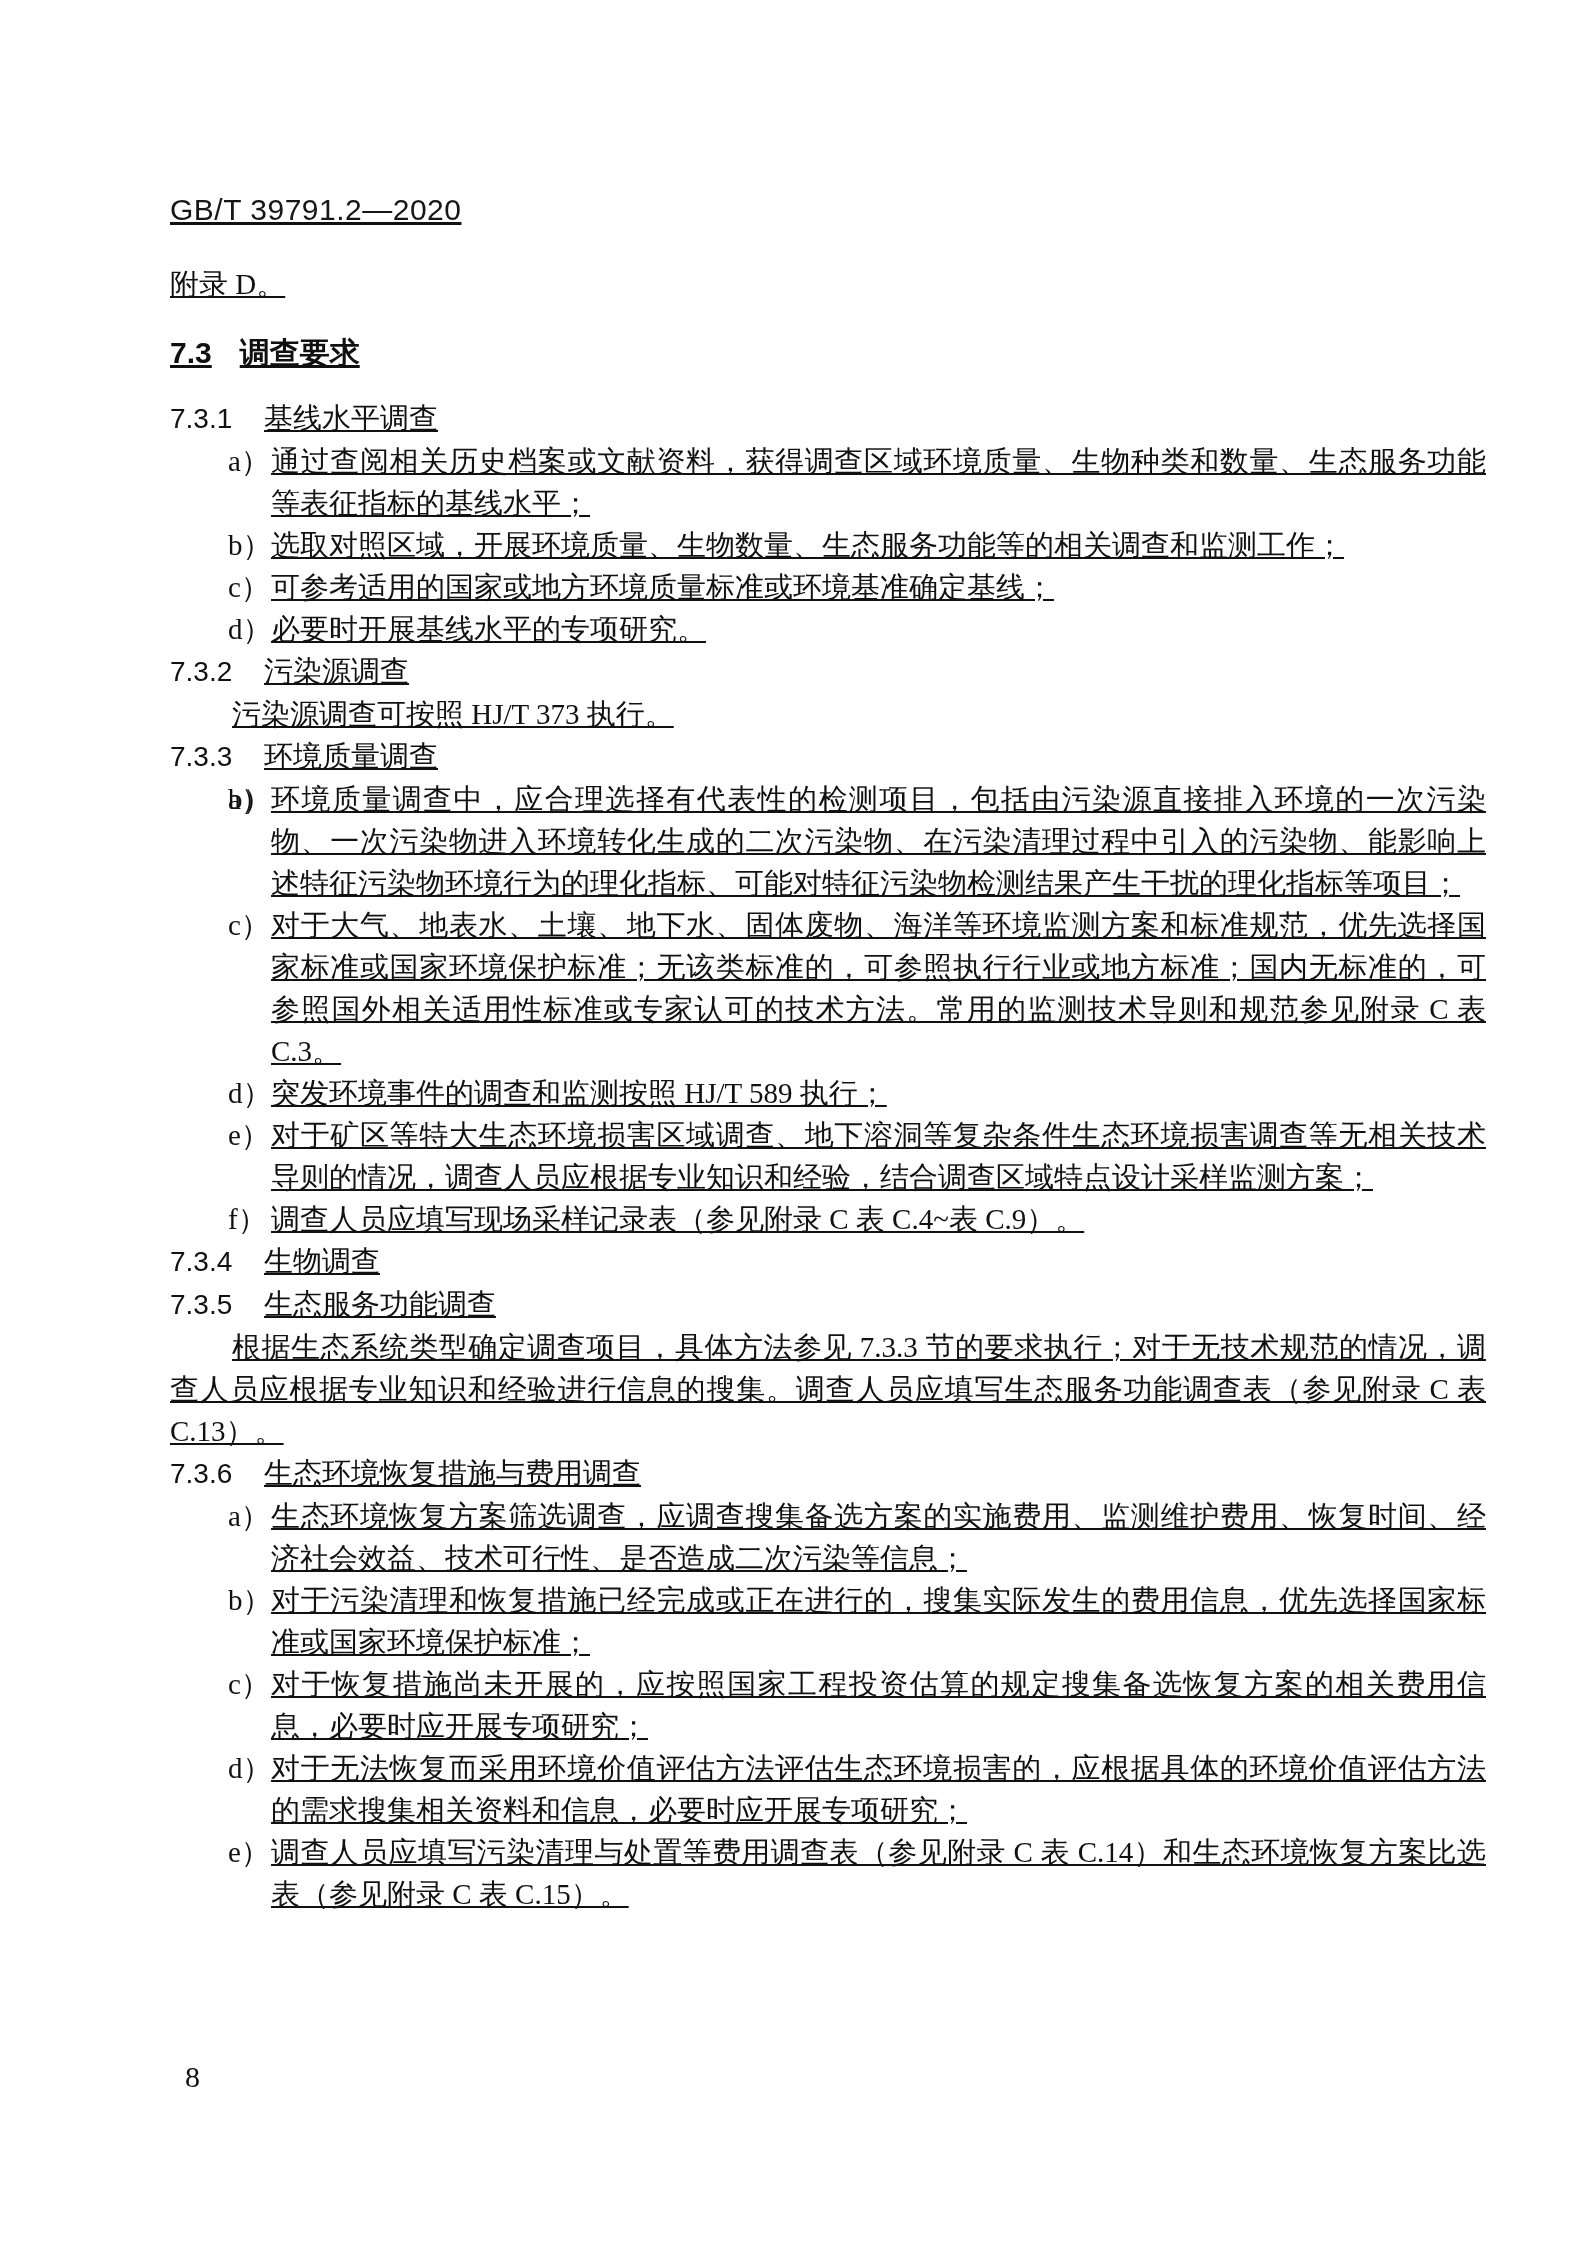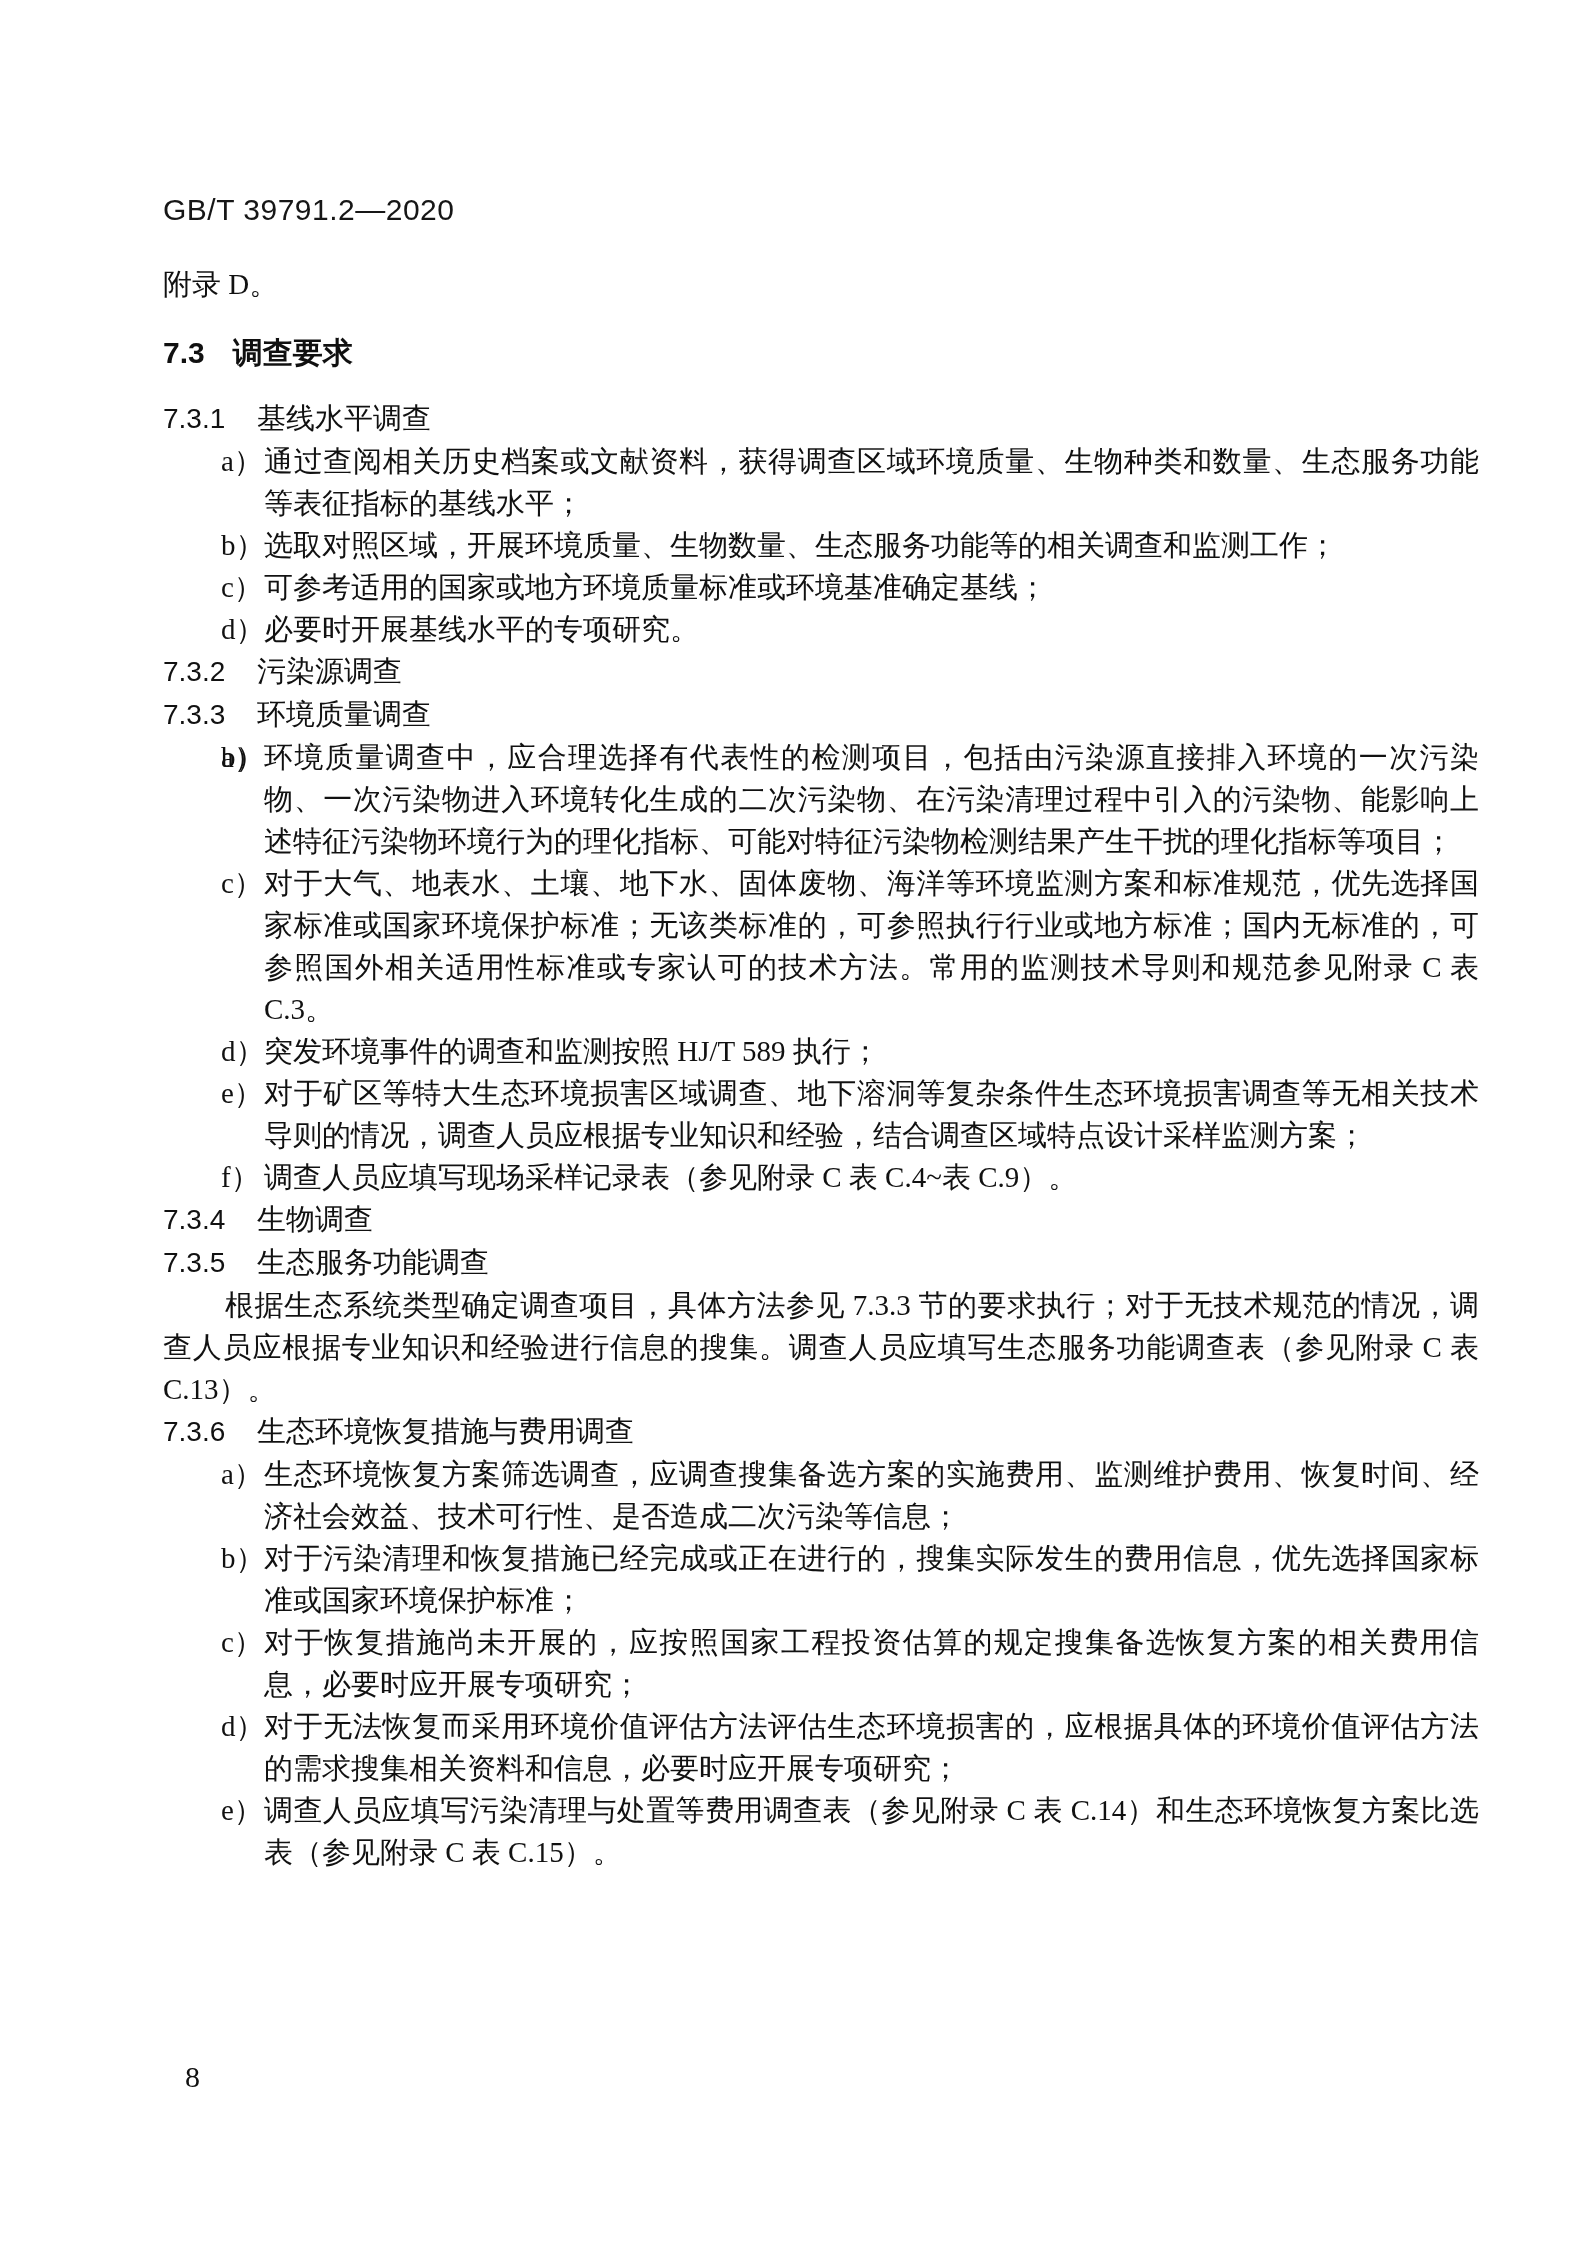--- a/index.html
+++ b/index.html
@@ -13,23 +13,24 @@
     height: 2245px;
     background: #ffffff;
     color: #111111;
     font-family: "Liberation Serif", "DejaVu Serif", serif;
     font-size: 29px;
     line-height: 42px;
     overflow: hidden;
   }
   .content {
     position: absolute;
-    left: 163px;
+    left: 170px;
     top: 193px;
     width: 1316px;
+    text-decoration: underline;
   }
   .doc-number {
     font-family: "Liberation Sans", "DejaVu Sans", sans-serif;
     font-size: 30px;
     line-height: 34px;
     letter-spacing: 0.5px;
     color: #161616;
   }
   .carryover {
     margin: 36px 0 0 0;
@@ -92,20 +93,21 @@
 
     <h2 class="sec"><span class="sec-num">7.3</span><span class="sec-title">调查要求</span></h2>
 
     <h3 class="sub"><span class="sub-num">7.3.1</span><span class="sub-title">基线水平调查</span></h3>
     <div class="li"><span class="li-label">a）</span><span class="li-text">通过查阅相关历史档案或文献资料，获得调查区域环境质量、生物种类和数量、生态服务功能等表征指标的基线水平；</span></div>
     <div class="li"><span class="li-label">b）</span><span class="li-text">选取对照区域，开展环境质量、生物数量、生态服务功能等的相关调查和监测工作；</span></div>
     <div class="li"><span class="li-label">c）</span><span class="li-text">可参考适用的国家或地方环境质量标准或环境基准确定基线；</span></div>
     <div class="li"><span class="li-label">d）</span><span class="li-text">必要时开展基线水平的专项研究。</span></div>
 
     <h3 class="sub"><span class="sub-num">7.3.2</span><span class="sub-title">污染源调查</span></h3>
+    <p class="para">污染源调查可按照 HJ/T 373 执行。</p>
 
     <h3 class="sub"><span class="sub-num">7.3.3</span><span class="sub-title">环境质量调查</span></h3>
     <div class="li"><span class="li-label">a）</span></div>
     <div class="li"><span class="li-label">b）</span><span class="li-text">环境质量调查中，应合理选择有代表性的检测项目，包括由污染源直接排入环境的一次污染物、一次污染物进入环境转化生成的二次污染物、在污染清理过程中引入的污染物、能影响上述特征污染物环境行为的理化指标、可能对特征污染物检测结果产生干扰的理化指标等项目；</span></div>
     <div class="li"><span class="li-label">c）</span><span class="li-text">对于大气、地表水、土壤、地下水、固体废物、海洋等环境监测方案和标准规范，优先选择国家标准或国家环境保护标准；无该类标准的，可参照执行行业或地方标准；国内无标准的，可参照国外相关适用性标准或专家认可的技术方法。常用的监测技术导则和规范参见附录 C 表 C.3。</span></div>
     <div class="li"><span class="li-label">d）</span><span class="li-text">突发环境事件的调查和监测按照 HJ/T 589 执行；</span></div>
     <div class="li"><span class="li-label">e）</span><span class="li-text">对于矿区等特大生态环境损害区域调查、地下溶洞等复杂条件生态环境损害调查等无相关技术导则的情况，调查人员应根据专业知识和经验，结合调查区域特点设计采样监测方案；</span></div>
     <div class="li"><span class="li-label">f）</span><span class="li-text">调查人员应填写现场采样记录表（参见附录 C 表 C.4~表 C.9）。</span></div>
 
     <h3 class="sub"><span class="sub-num">7.3.4</span><span class="sub-title">生物调查</span></h3>

